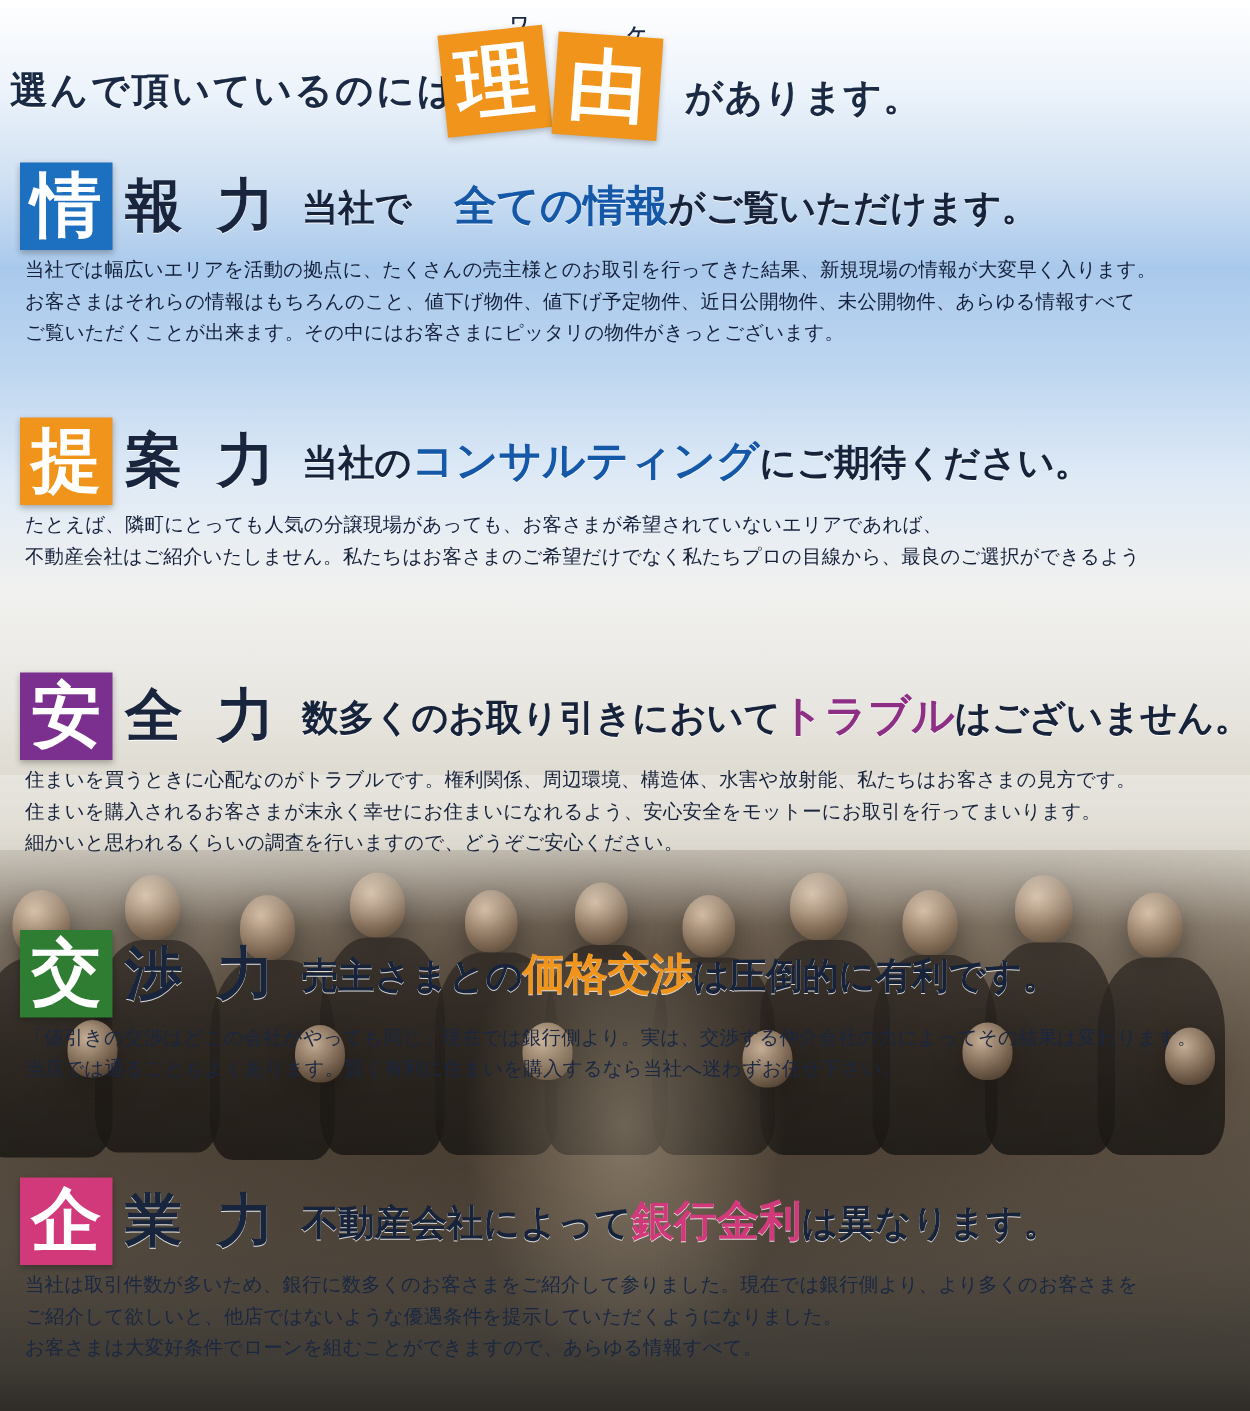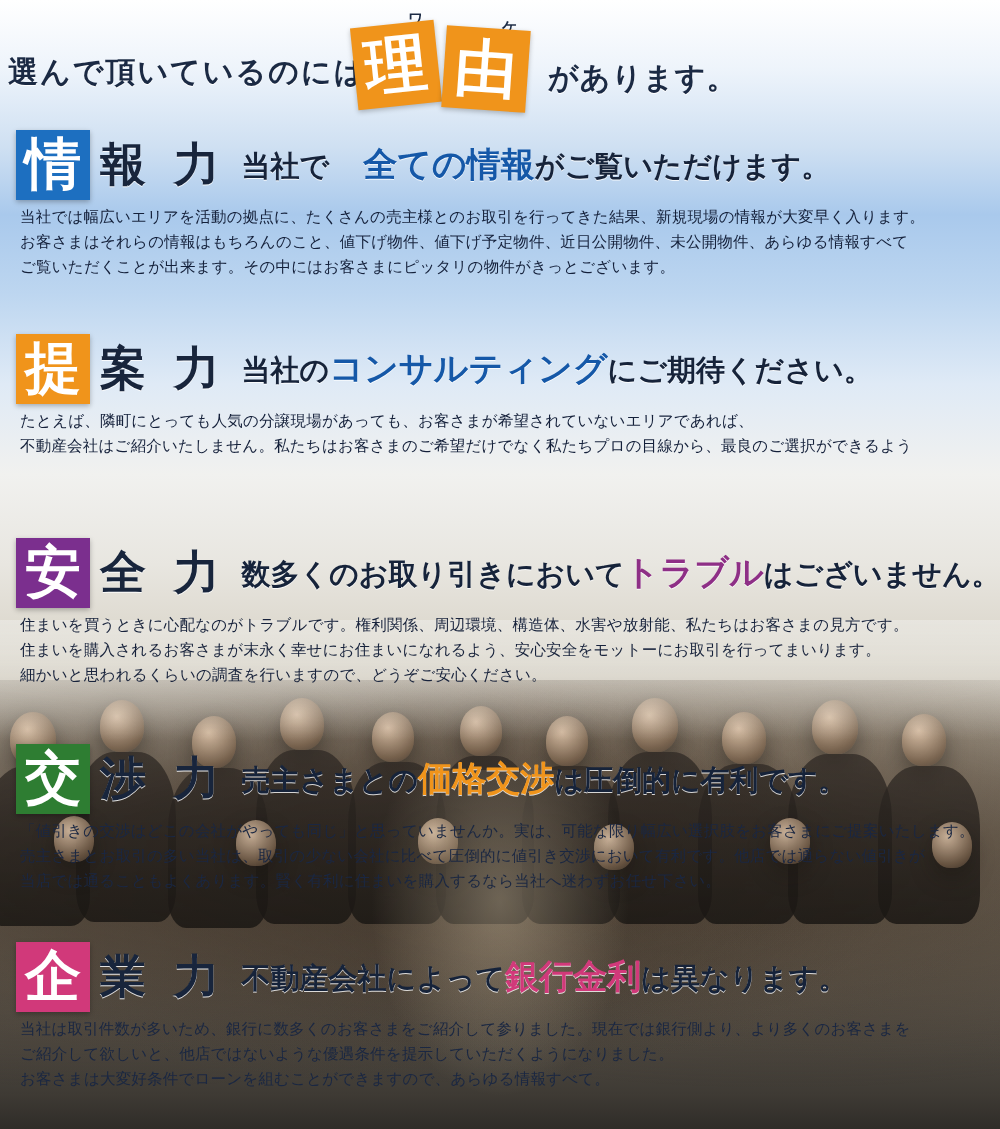--- a/index.html
+++ b/index.html
@@ -315,22 +315,21 @@
     <div class="sec-head">
       <div class="kanji-box" style="background:#2e7d32;">
           <span>交</span>
         </div>
       <div class="kanji-rest">渉 力</div>
       <div class="sec-tag">
         <span>売主さまとの</span><span class="em" style="color:#f0941b;">価格交渉</span><span>は圧倒的に有利です。</span>
       </div>
     </div>
     <div class="body-text">
-      <p>「値引きの交渉はどこの会社がやっても同じ」と思っていませんか。実は、可能な限り幅広い選択肢をお客さまにご提案いたします。</p>
-      <p>売主さまとお取引の多い当社は、取引の少ない会社に比べて圧倒的に値引き交渉において有利です。他店では通らない値引きが</p>
+      <p>「値引きの交渉はどこの会社がやっても同じ」現在では銀行側より。実は、交渉する仲介会社の力によってその結果は変わります。</p>
       <p>当店では通ることもよくあります。賢く有利に住まいを購入するなら当社へ迷わずお任せ下さい。</p>
     </div>
   </div>
 
   <div class="section sec5" style="top:940px;">
     <div class="sec-head">
       <div class="kanji-box" style="background:#d1397a;">
           <span>企</span>
         </div>
       <div class="kanji-rest">業 力</div>

